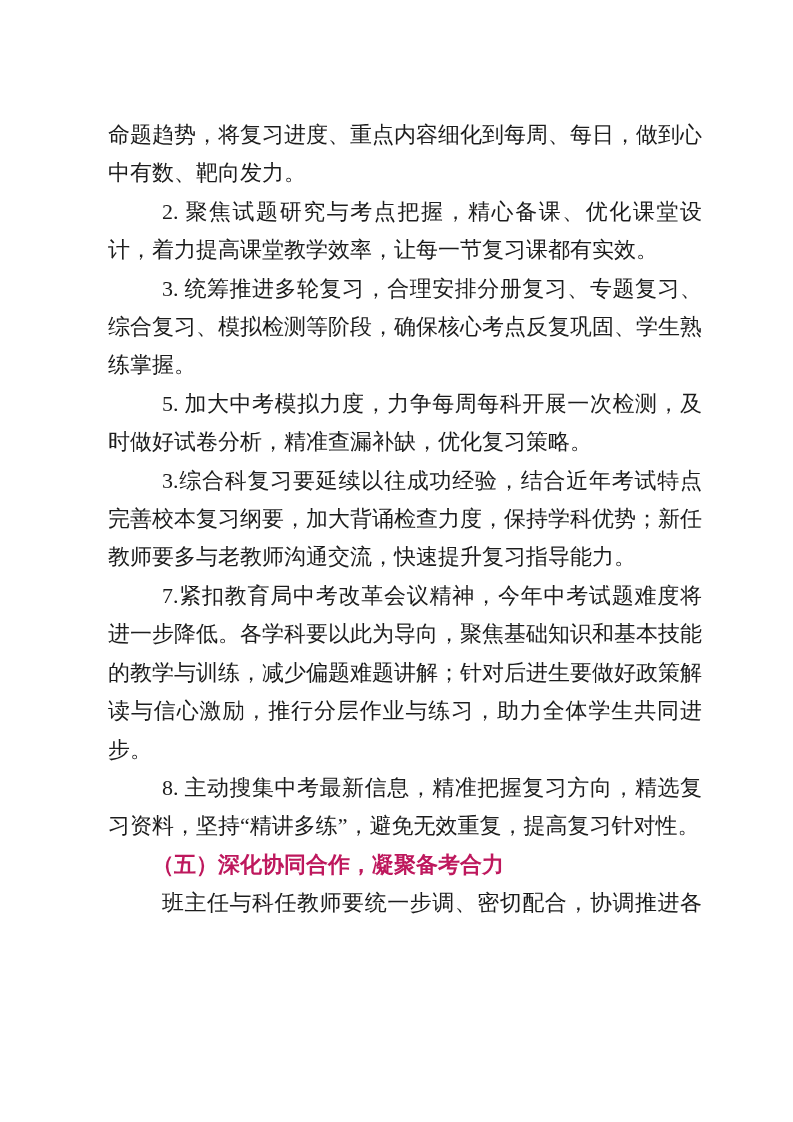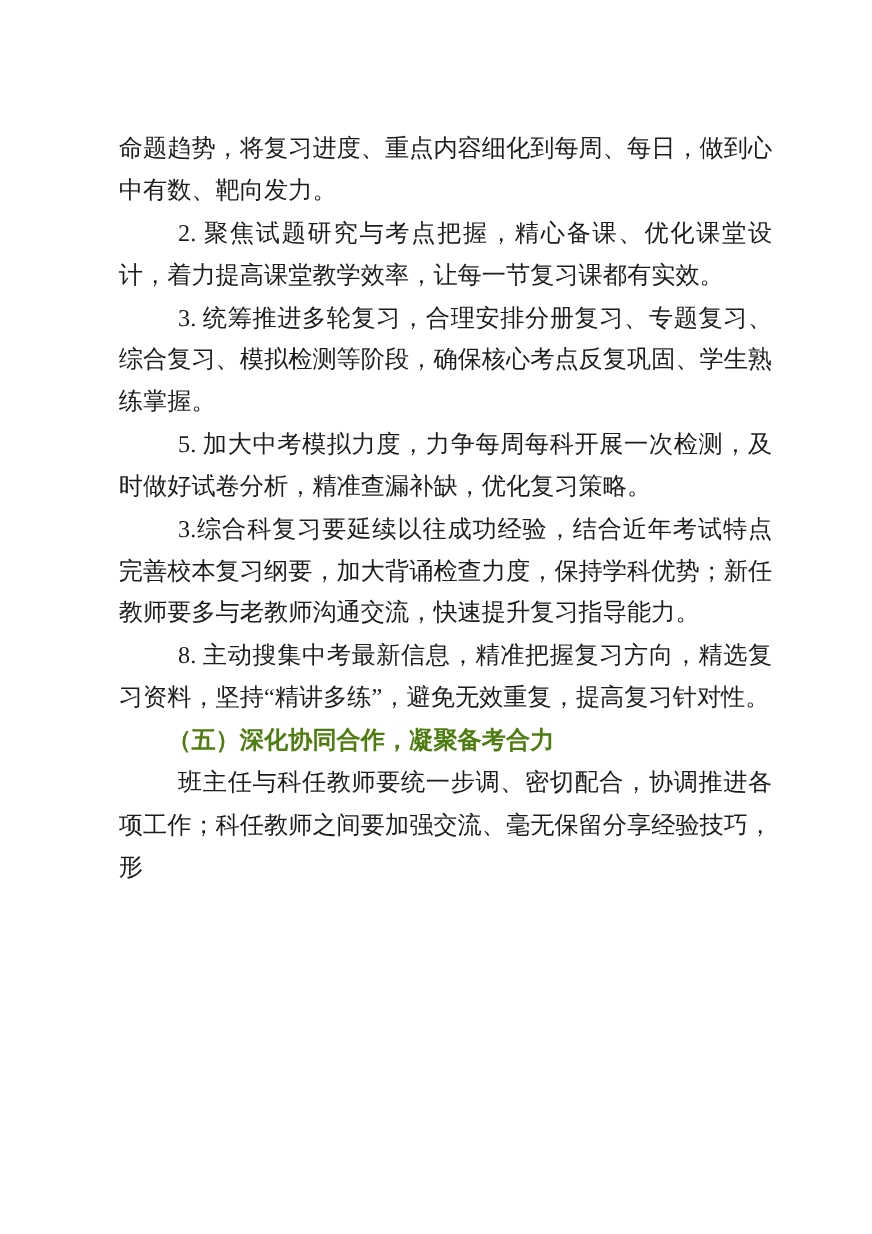--- a/index.html
+++ b/index.html
@@ -34,21 +34,21 @@
     color: #1c1c1c;
   }
   .doc-body p.continuation {
     text-indent: 0;
   }
   .doc-body p.heading {
     font-family: "Liberation Sans", "DejaVu Sans", sans-serif;
     font-weight: 700;
     text-indent: 2em;
     text-align: left;
-    color: #4d7c0f;
+    color: #be185d;
   }
   .page-footer {
     position: absolute;
     left: 0;
     top: 1031px;
     width: 100%;
     text-align: center;
   }
   .page-footer .page-number {
     font-size: 16px;
@@ -62,20 +62,21 @@
 <body>
 
 <div class="page">
 
   <div class="doc-body">
       <p class="continuation">命题趋势，将复习进度、重点内容细化到每周、每日，做到心中有数、靶向发力。</p>
       <p class="normal">2. 聚焦试题研究与考点把握，精心备课、优化课堂设计，着力提高课堂教学效率，让每一节复习课都有实效。</p>
       <p class="normal">3. 统筹推进多轮复习，合理安排分册复习、专题复习、综合复习、模拟检测等阶段，确保核心考点反复巩固、学生熟练掌握。</p>
       <p class="normal">5. 加大中考模拟力度，力争每周每科开展一次检测，及时做好试卷分析，精准查漏补缺，优化复习策略。</p>
       <p class="normal">3.综合科复习要延续以往成功经验，结合近年考试特点完善校本复习纲要，加大背诵检查力度，保持学科优势；新任教师要多与老教师沟通交流，快速提升复习指导能力。</p>
+      <p class="normal">7.紧扣教育局中考改革会议精神，今年中考试题难度将进一步降低。各学科要以此为导向，聚焦基础知识和基本技能的教学与训练，减少偏题难题讲解；针对后进生要做好政策解读与信心激励，推行分层作业与练习，助力全体学生共同进步。</p>
       <p class="normal">8. 主动搜集中考最新信息，精准把握复习方向，精选复习资料，坚持“精讲多练”，避免无效重复，提高复习针对性。</p>
       <p class="heading">（五）深化协同合作，凝聚备考合力</p>
       <p class="normal">班主任与科任教师要统一步调、密切配合，协调推进各项工作；科任教师之间要加强交流、毫无保留分享经验技巧，形</p>
     </div>
 
   <div class="page-footer">
     <span class="page-number">— 3 —</span>
   </div>
 
 </div>

